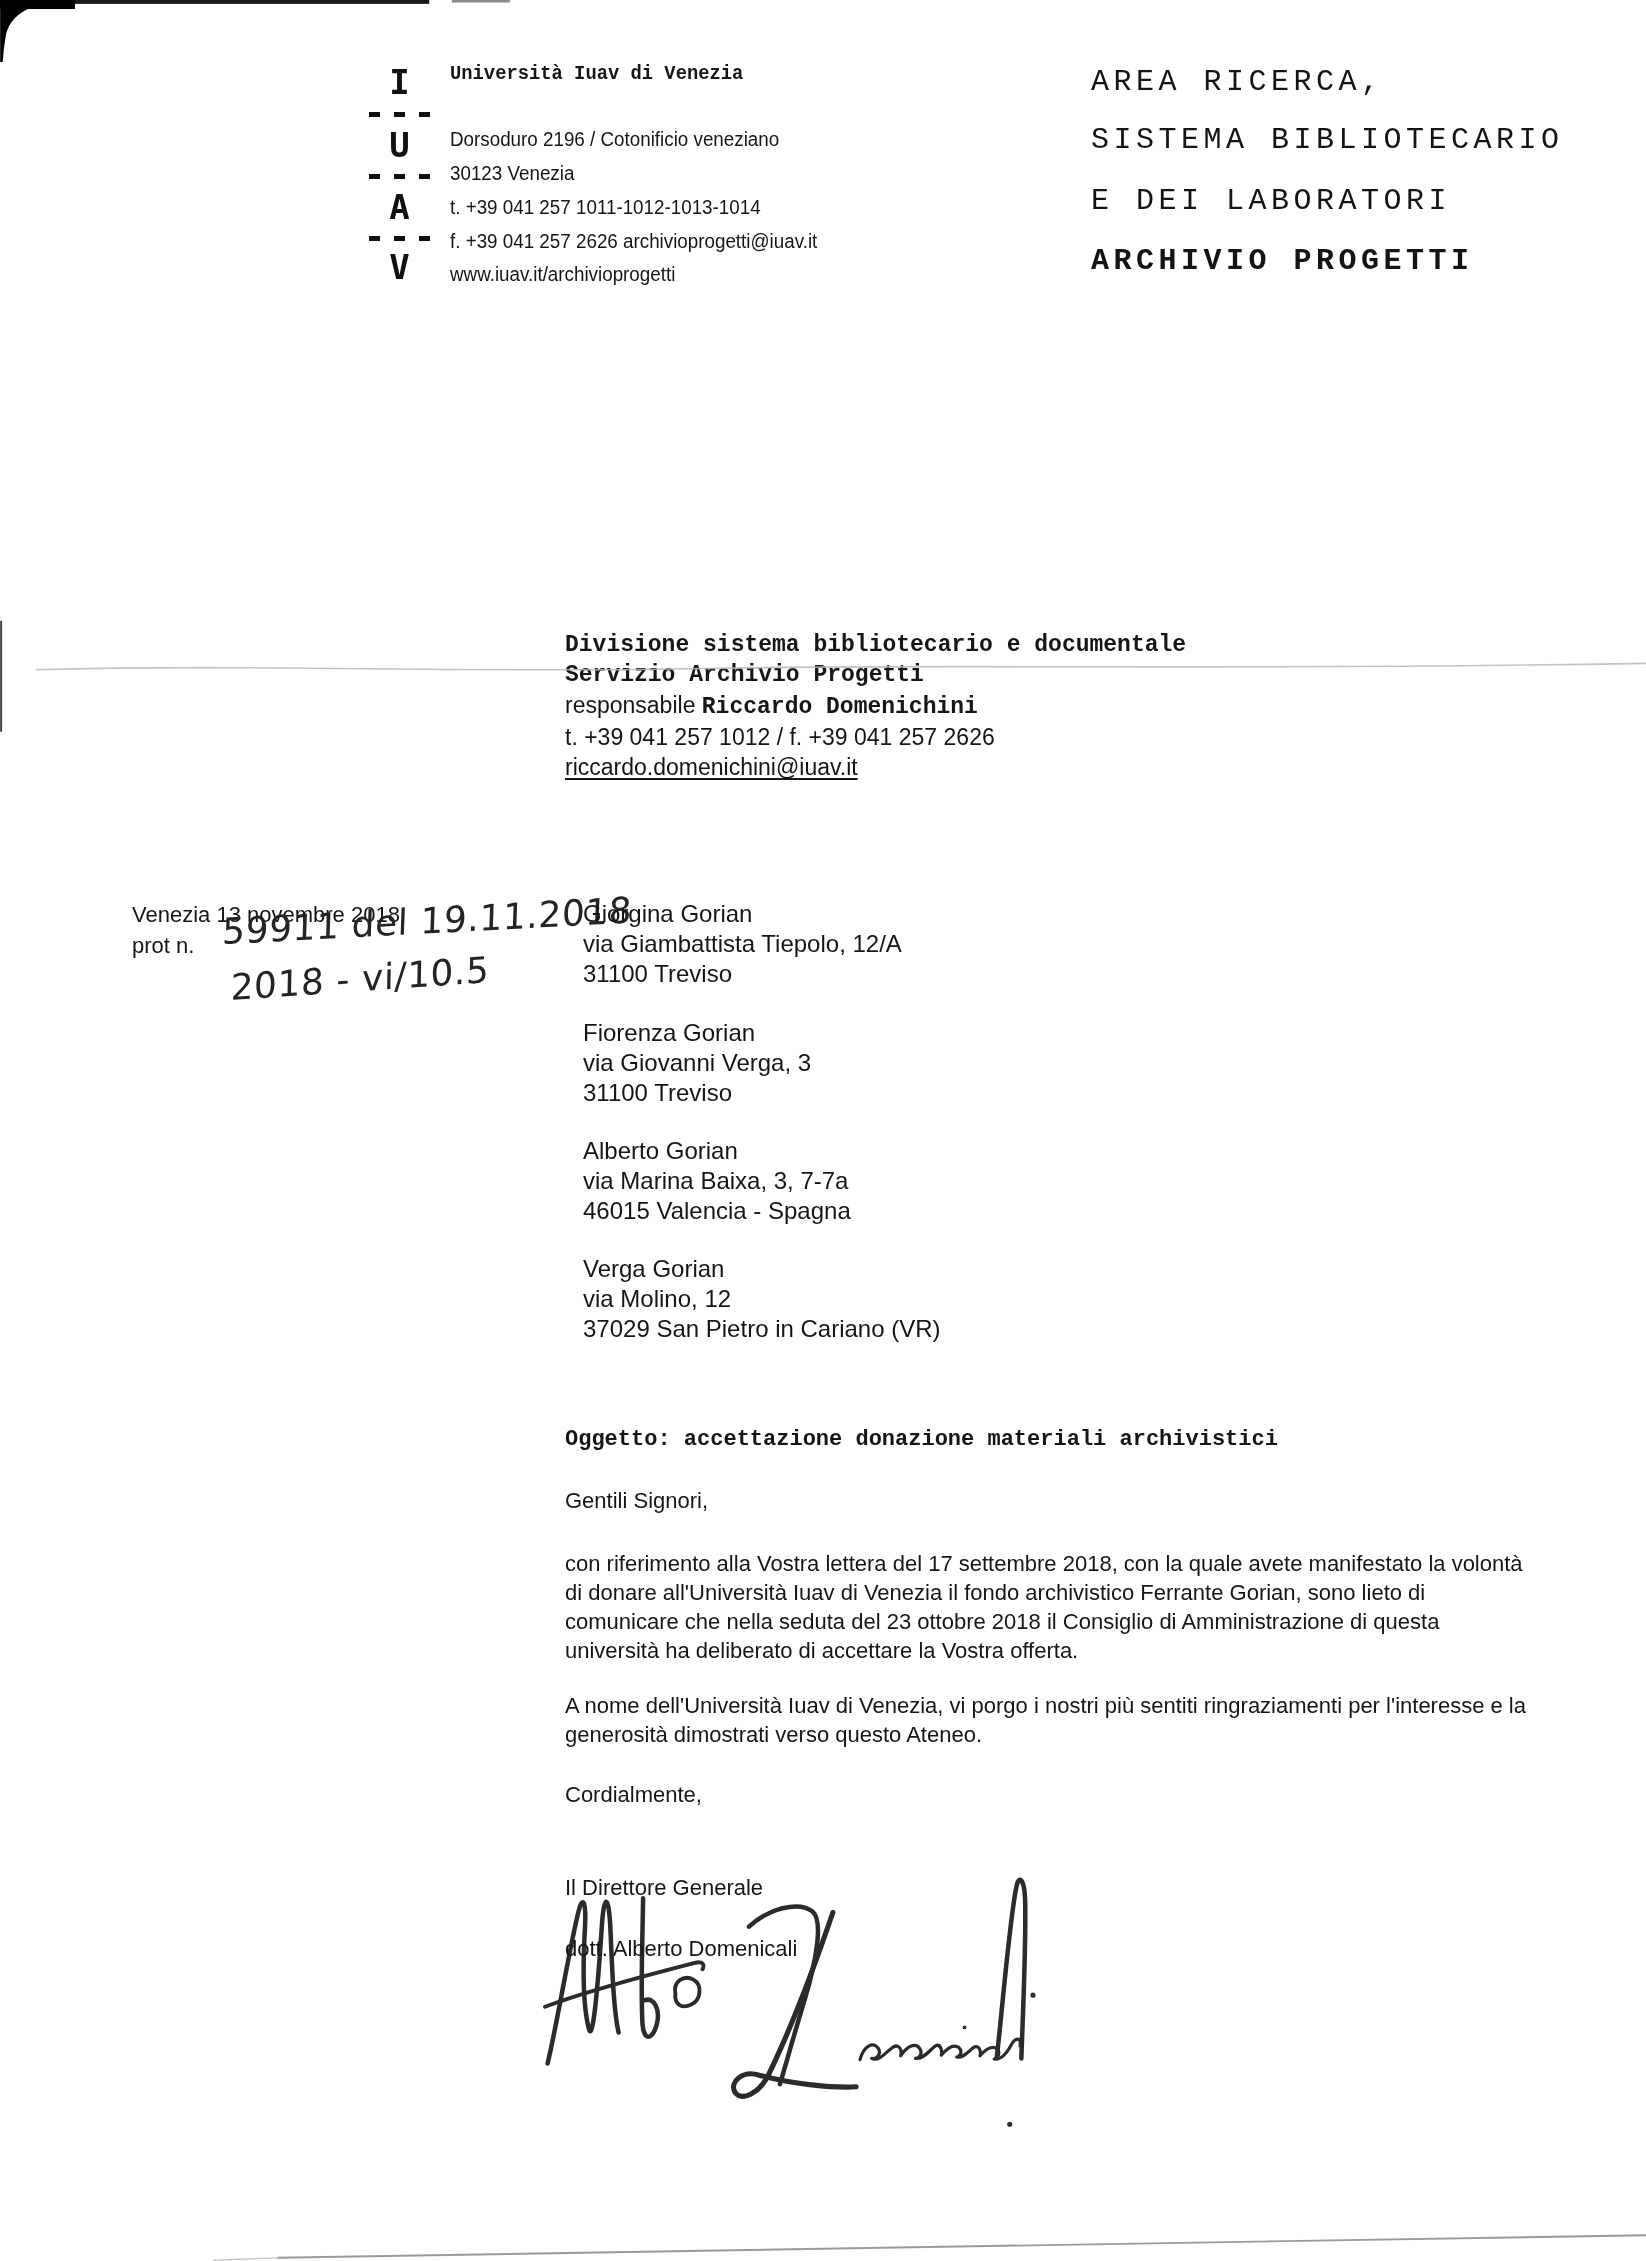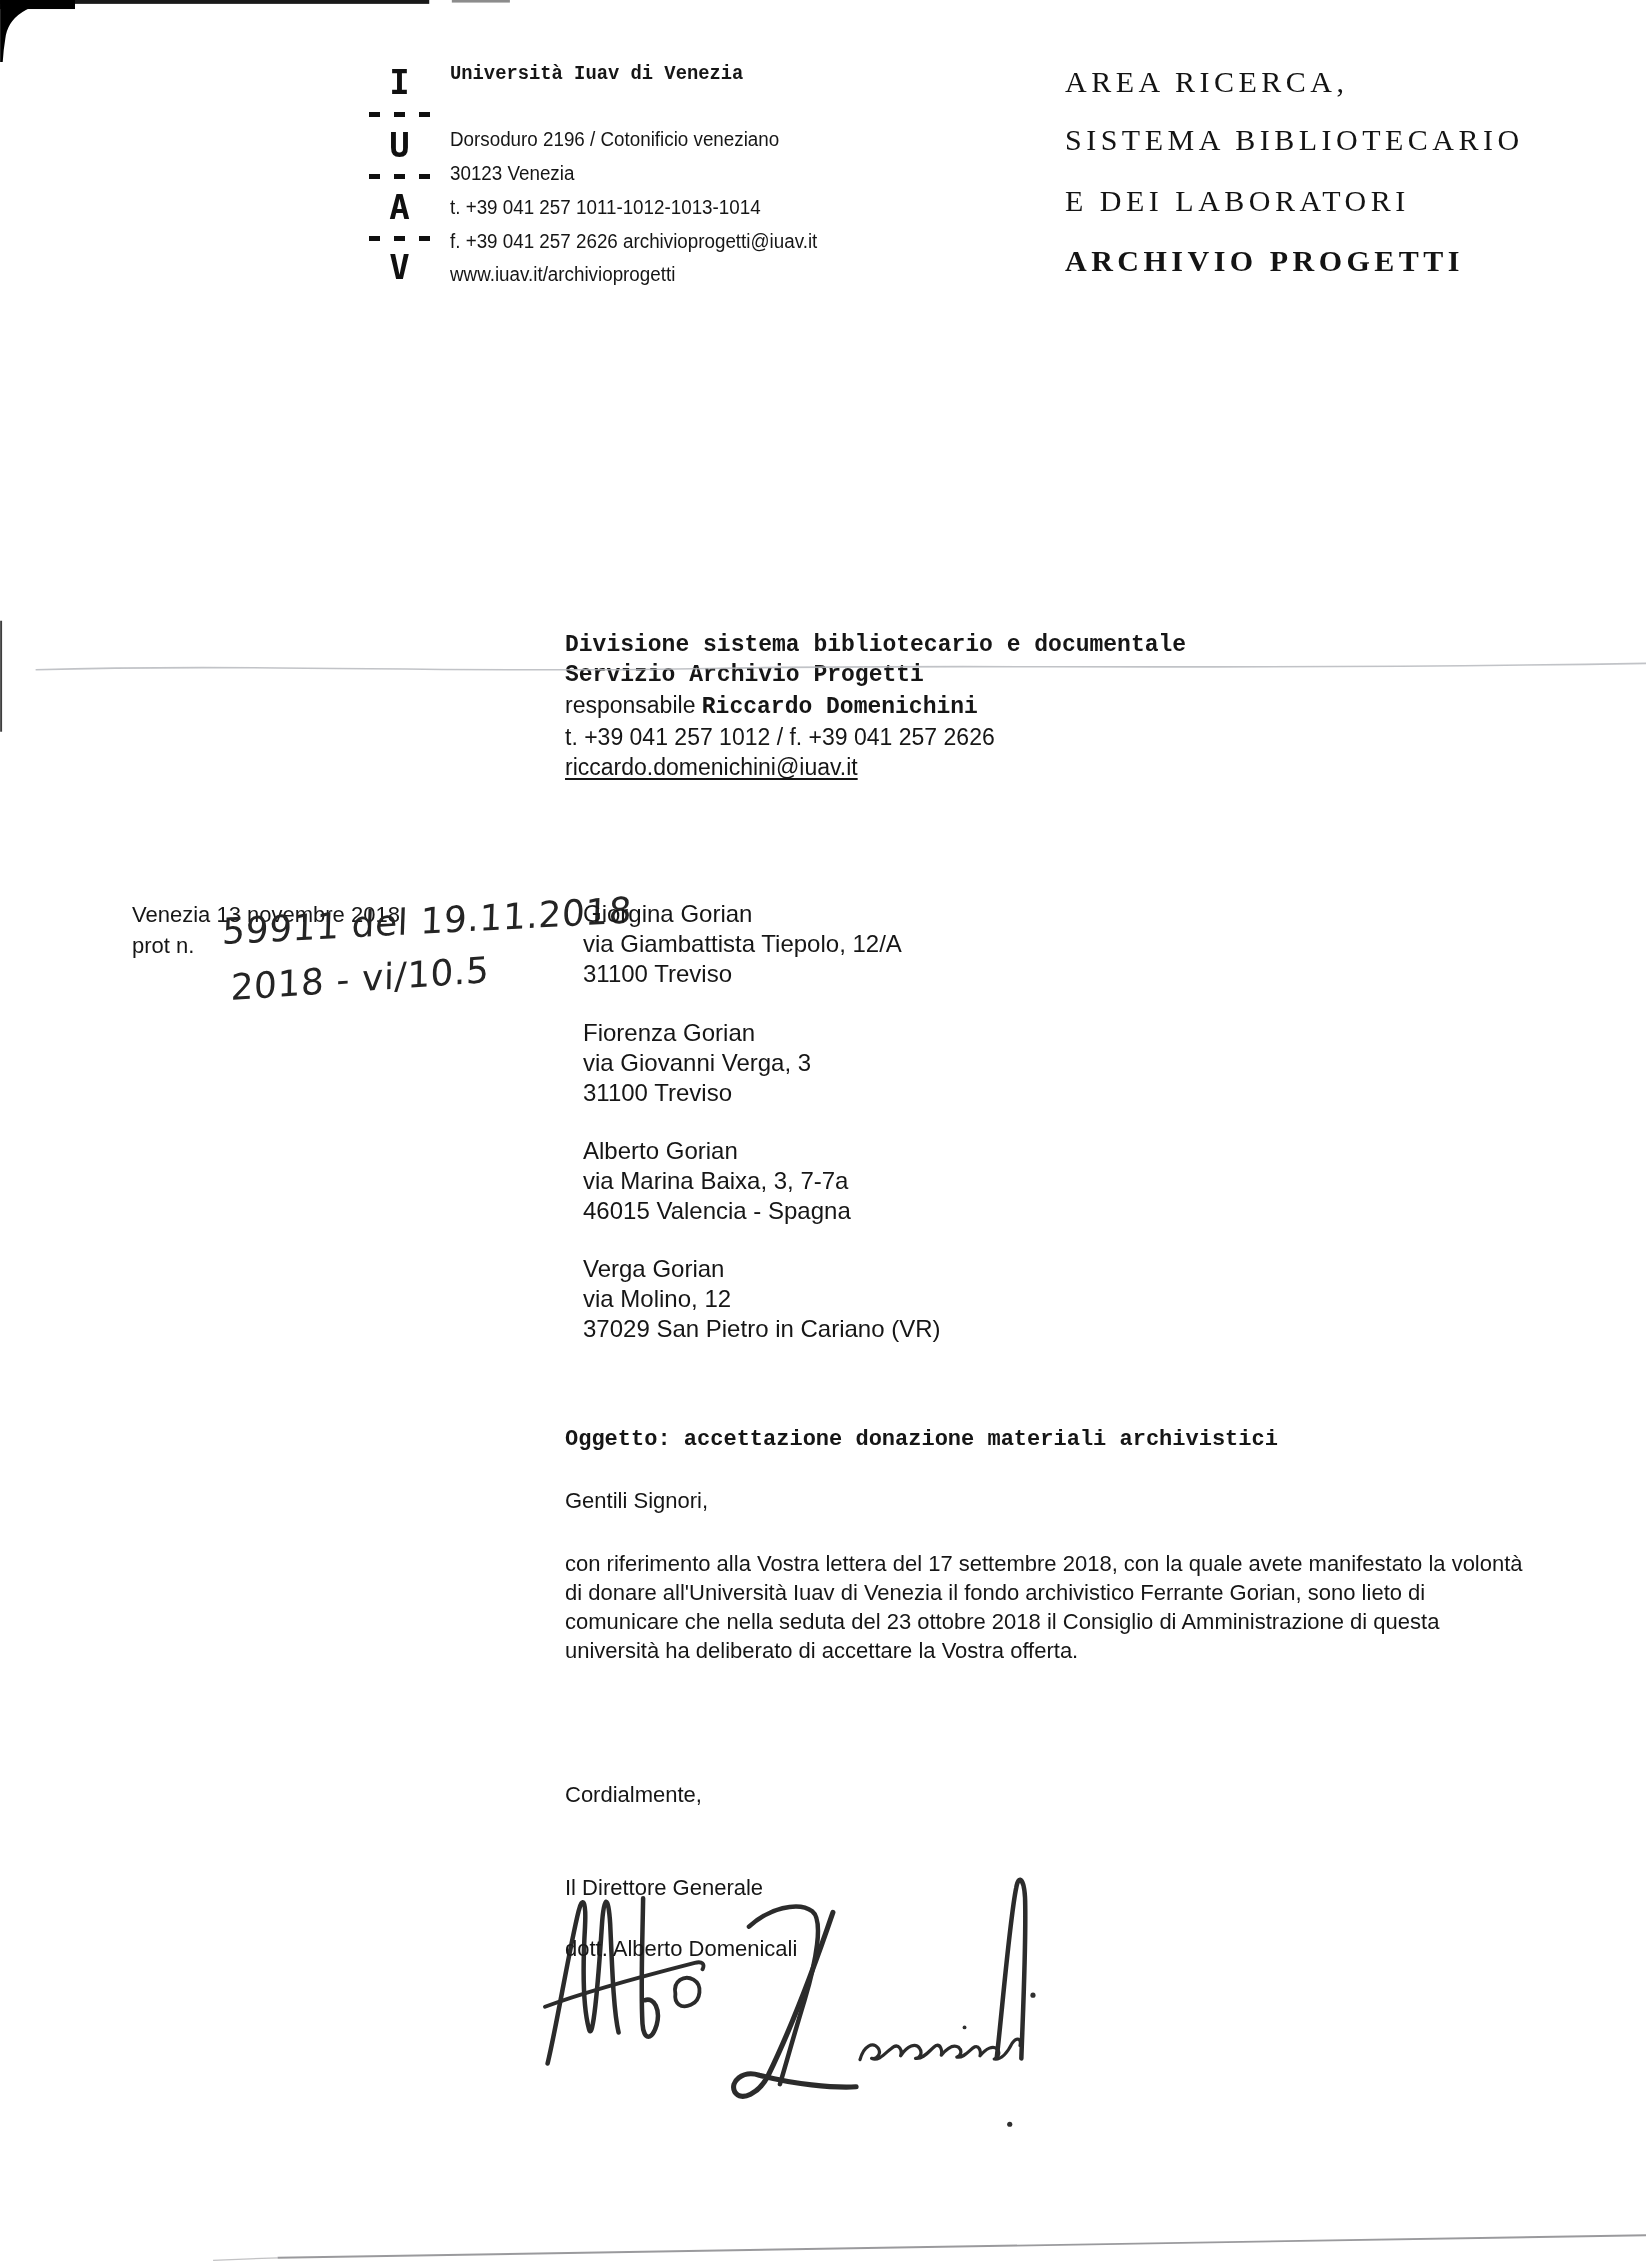--- a/index.html
+++ b/index.html
@@ -8,22 +8,22 @@
     position:relative; width:1647px; height:2261px;
     background:#ffffff; overflow:hidden;
     font-family:"Liberation Sans", sans-serif; color:#161616;
   }
   .t { position:absolute; white-space:nowrap; color:#161616; }
   .bold { font-weight:bold;font-family:Liberation Mono, monospace; }
   .underline { text-decoration:underline; text-underline-offset:3.2px; }
   .contact { font-size:20px; }
   .contact > span { display:inline-block; transform:scaleX(.94); transform-origin:0 0; }
   .mono-head {
-    position:absolute; font-family:Liberation Serif, serif;
-    font-size:30px; letter-spacing:4.5px; color:#141414; white-space:nowrap;
+    position:absolute; font-family:Liberation Mono, monospace;
+    font-size:30px; letter-spacing:4.5px; color:#141414; white-space:nowrap;margin-left:26px;
   }
   .logo-letter {
     position:absolute; left:369px; width:61px; text-align:center;
     font-family:"DejaVu Sans Mono", monospace; font-weight:bold;
     font-size:34px; line-height:1; color:#101010;
   }
   .dash-row { position:absolute; left:369px; width:61px; display:flex; justify-content:space-between; }
   .dash { width:11px; height:4.5px; background:#101010; }
   .division { font-size:23px; line-height:30px; }
   .recipient { font-size:24px; line-height:30px;margin-left:18px; }
@@ -110,20 +110,21 @@
   </div>
   <div class="t recipient" style="left:565px; top:1254px">
     <div>Verga Gorian</div>
     <div>via Molino, 12</div>
     <div>37029 San Pietro in Cariano (VR)</div>
   </div>
 
   <div class="t body-line bold" style="left:565px; top:1427px">Oggetto: accettazione donazione materiali archivistici</div>
   <div class="t body-line" style="left:565px; top:1488px">Gentili Signori,</div>
   <div class="t paragraph" style="left:565px; top:1549px">con riferimento alla Vostra lettera del 17 settembre 2018, con la quale avete manifestato la volontà di donare all'Università Iuav di Venezia il fondo archivistico Ferrante Gorian, sono lieto di comunicare che nella seduta del 23 ottobre 2018 il Consiglio di Amministrazione di questa università ha deliberato di accettare la Vostra offerta.</div>
+  <div class="t paragraph" style="left:565px; top:1691px">A nome dell'Università Iuav di Venezia, vi porgo i nostri più sentiti ringraziamenti per l'interesse e la generosità dimostrati verso questo Ateneo.</div>
   <div class="t body-line" style="left:565px; top:1782px">Cordialmente,</div>
   <div class="t body-line" style="left:565px; top:1875px">Il Direttore Generale</div>
   <div class="t body-line" style="left:565px; top:1936px">dott. Alberto Domenicali</div>
 
   <svg class="overlay" style="left:541px; top:1857px" width="536" height="284" viewBox="0 0 830 440">
     <g fill="none" stroke="#1a1a1a" stroke-linecap="round" stroke-linejoin="round" opacity="0.92">
       <path stroke-width="7" d="M10 320 C24 262 44 140 58 84 C64 60 70 66 68 108 C64 178 66 236 74 266 C80 290 88 200 94 108 C97 58 104 56 107 104 C110 170 112 238 120 272"></path>
       <path stroke-width="7" d="M158 64 C157 130 154 205 157 258 C159 286 172 284 179 260 C185 238 176 216 160 222"></path>
       <path stroke-width="6" d="M6 232 C70 208 160 184 238 164 C250 161 254 166 250 174"></path>
       <path stroke-width="6" d="M208 212 C204 192 222 182 236 190 C250 198 248 222 232 229 C216 236 206 226 208 212"></path>

